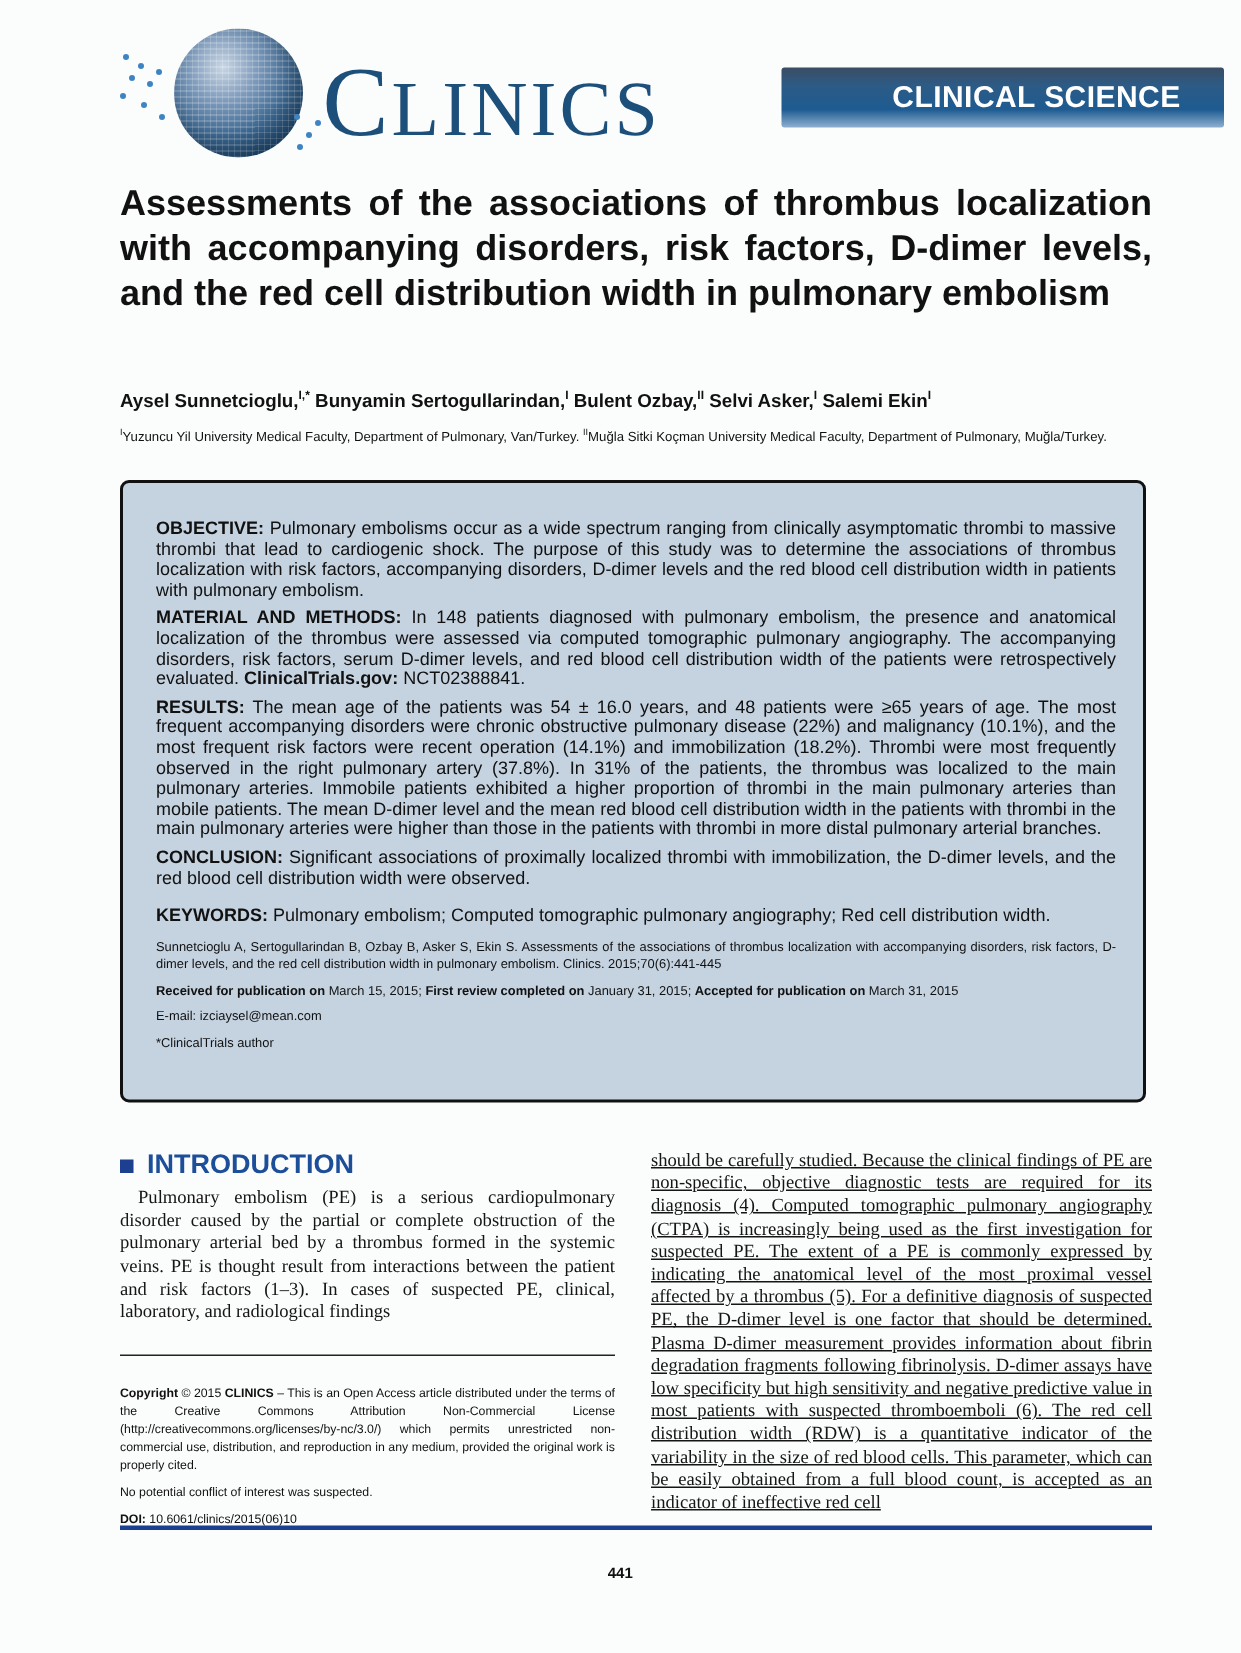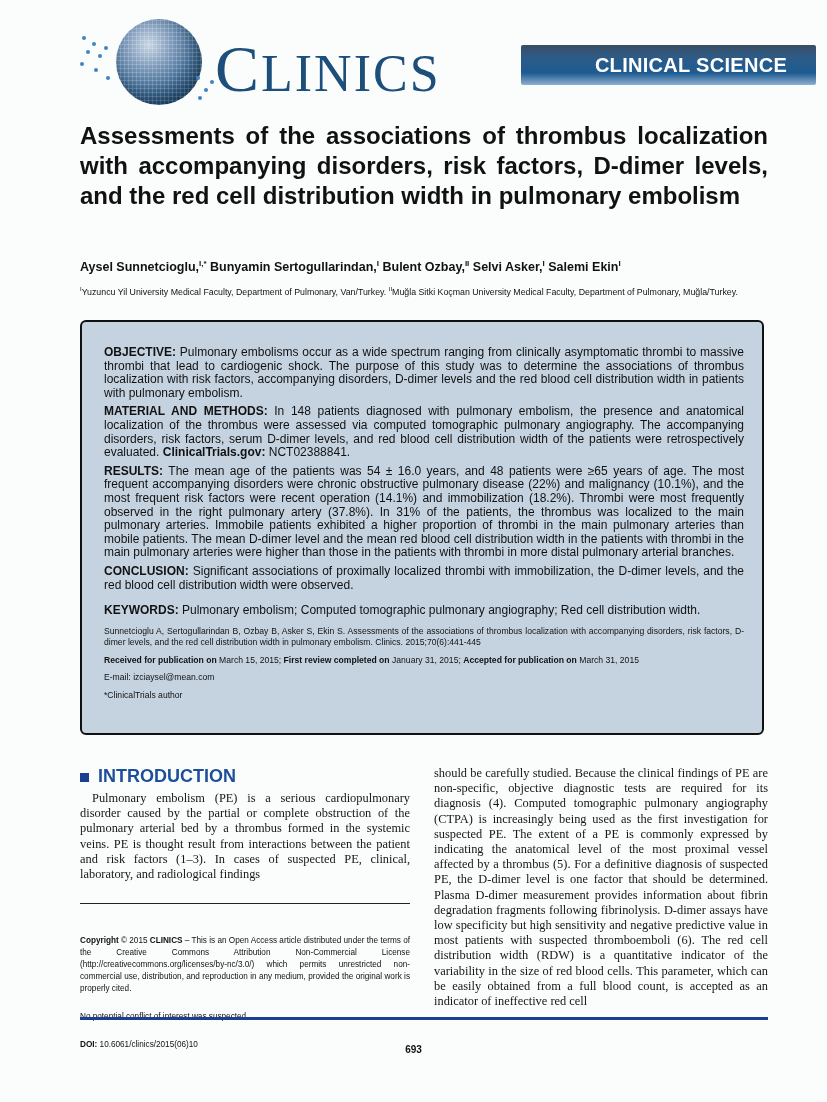--- a/index.html
+++ b/index.html
@@ -55,24 +55,24 @@
   .abs-inner b { font-weight: bold; }
   .kw { margin-top: 12px !important; font-size: 12px; }
   .citation { font-size: 8.6px; line-height: 11.5px; margin-top: 8px !important; }
   .small { font-size: 8.6px; line-height: 11.5px; margin-top: 6px !important; }
 
   
   .intro-head { left: 80px; top: 766px; font-size: 18px; font-weight: bold; color: #1d4e9a; }
   .intro-head .sq { display: inline-block; width: 9px; height: 9px; background: #1d3f8f; margin-right: 9px; vertical-align: 0; }
   .col { font-family: "Liberation Serif", serif; font-size: 12.4px; line-height: 15.2px; text-align: justify; color: #151515; }
   .col-left { left: 80px; top: 791px; width: 330px; text-indent: 12px; }
-  .col-right { left: 434px; top: 766px; width: 334px; }
+  .col-right { left: 434px; top: 766px; width: 334px; text-decoration: underline; }
   .rule { left: 80px; top: 903px; width: 330px; height: 1px; background: #222; }
   .copyright { left: 80px; top: 919px; width: 330px; font-size: 8.2px; line-height: 12px; text-align: justify; }
-  .copyright p { margin: 16px 0 6px 0; }
+  .copyright p { margin: 4px 0 6px 0; }
   .copyright b { font-weight: bold; }
   .bottom-rule { left: 80px; top: 1017px; width: 688px; height: 3px; background: #1d3f8f; }
   .page-num { left: 0; top: 1044px; width: 827px; text-align: center; font-size: 10px; font-weight: bold; }
 </style>
 </head>
 <body>
 
 <div class="abs logo">
   <div class="dots" style="left:0;top:22px;">
     <span style="left:4px;top:0"></span>
@@ -130,13 +130,13 @@
 <div class="abs col col-right">should be carefully studied. Because the clinical findings of PE are non-specific, objective diagnostic tests are required for its diagnosis (4). Computed tomographic pulmonary angiography (CTPA) is increasingly being used as the first investigation for suspected PE. The extent of a PE is commonly expressed by indicating the anatomical level of the most proximal vessel affected by a thrombus (5). For a definitive diagnosis of suspected PE, the D-dimer level is one factor that should be determined. Plasma D-dimer measurement provides information about fibrin degradation fragments following fibrinolysis. D-dimer assays have low specificity but high sensitivity and negative predictive value in most patients with suspected thromboemboli (6). The red cell distribution width (RDW) is a quantitative indicator of the variability in the size of red blood cells. This parameter, which can be easily obtained from a full blood count, is accepted as an indicator of ineffective red cell</div>
 
 <div class="abs rule"></div>
 <div class="abs copyright">
   <p><b>Copyright</b><span> © 2015 </span><b>CLINICS</b><span> – This is an Open Access article distributed under the terms of the Creative Commons Attribution Non-Commercial License (http://creativecommons.org/licenses/by-nc/3.0/) which permits unrestricted non-commercial use, distribution, and reproduction in any medium, provided the original work is properly cited.</span></p>
   <p>No potential conflict of interest was suspected.</p>
   <p><b>DOI:</b><span> 10.6061/clinics/2015(06)10</span></p>
 </div>
 
 <div class="abs bottom-rule"></div>
-<div class="abs page-num">693</div>
+<div class="abs page-num">441</div>
 
 </body></html>

